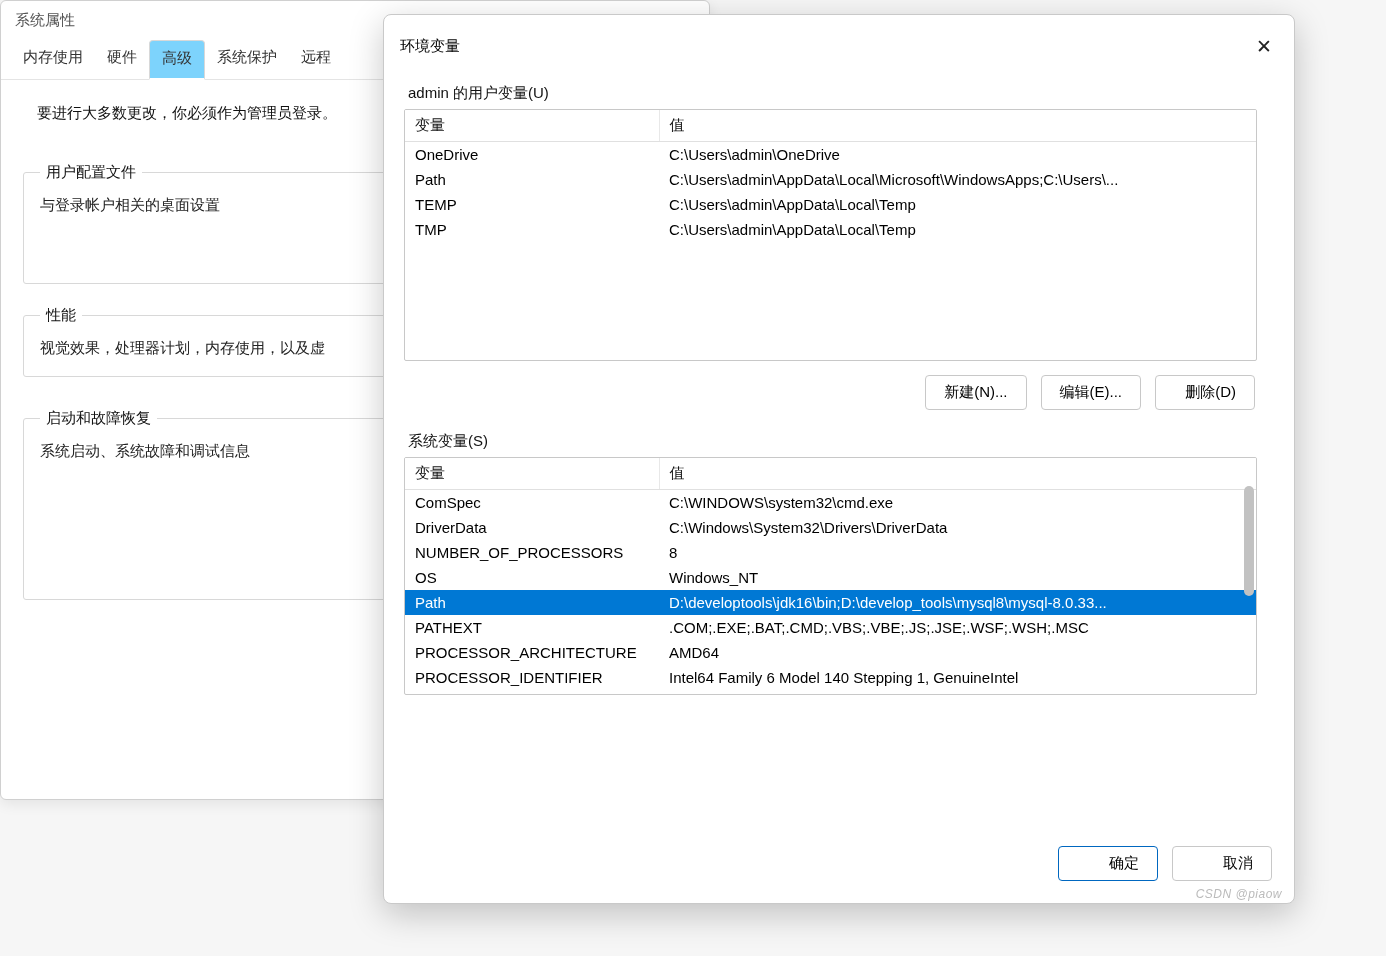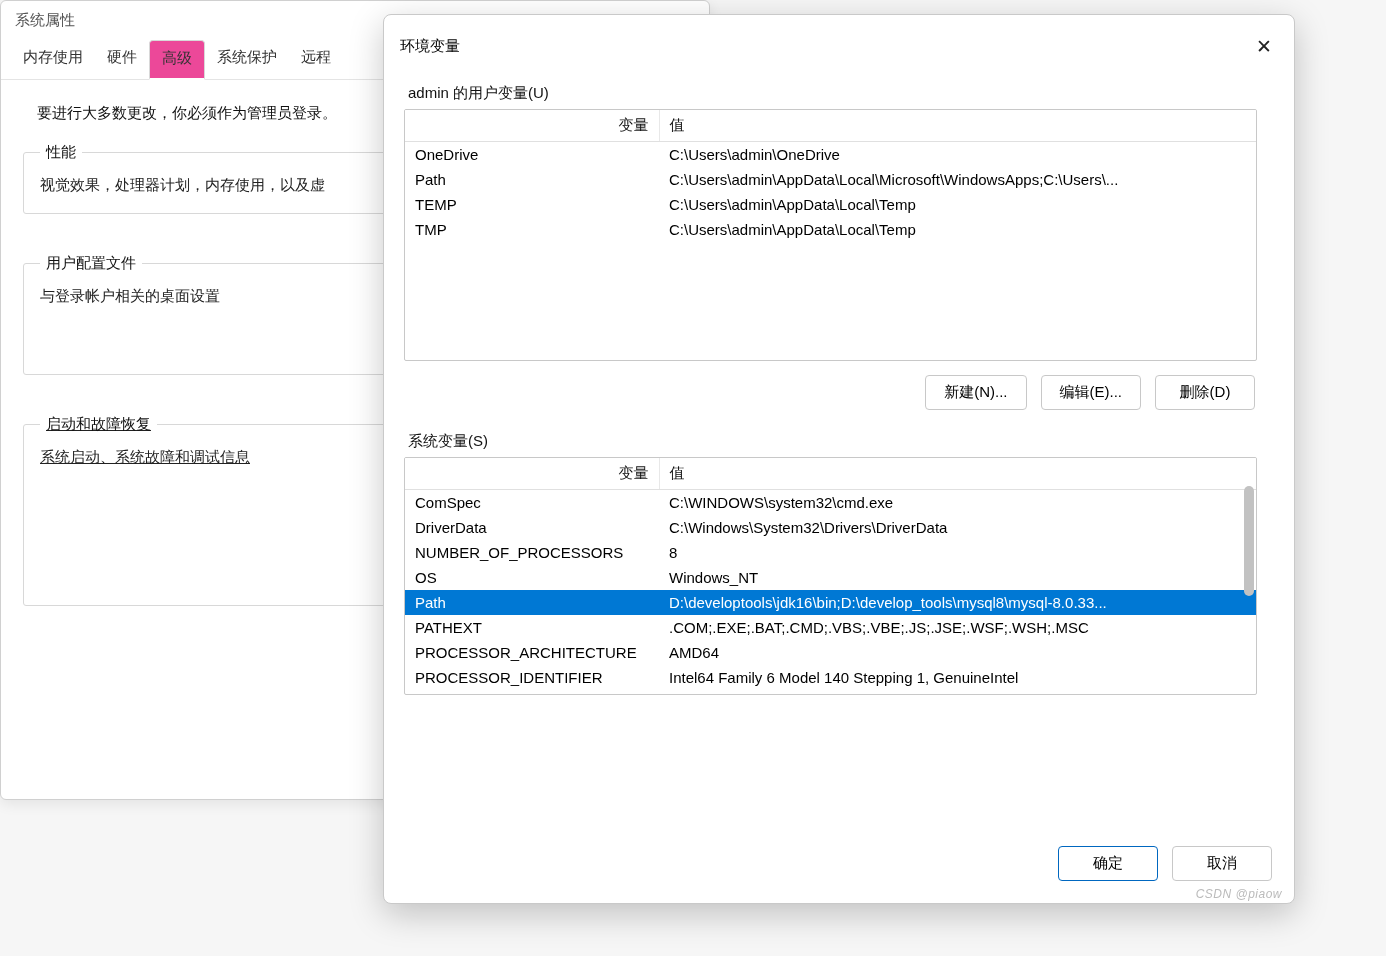--- a/index.html
+++ b/index.html
@@ -8,46 +8,46 @@
     
     .sysprops {
       position: absolute; left: 0; top: 0; width: 710px; height: 800px;
       background: #ffffff; border: 1px solid #d0d0d0; border-radius: 6px;
       box-shadow: 0 4px 14px rgba(0,0,0,0.08);
     }
     .sysprops .titlebar { padding: 10px 14px 6px 14px; color: #555; font-size:15px; display:flex; justify-content:space-between; align-items:center;}
     .sysprops .close-ghost { font-size: 18px; color:#777; line-height:1;}
     .sysprops .tabs { display:flex; border-bottom:1px solid #e4e4e4; padding: 4px 10px 0 10px;}
     .sysprops .tab { padding: 8px 12px 10px; color:#333; white-space:nowrap; }
-    .sysprops .tab.active { border: 1px solid #d8d8d8; border-bottom: 2px solid #fff; border-radius: 4px 4px 0 0; margin-bottom:-1px; background:#ec4899;}
+    .sysprops .tab.active { border: 1px solid #d8d8d8; border-bottom: 2px solid #fff; border-radius: 4px 4px 0 0; margin-bottom:-1px; background:#7dd3fc;}
     .sysprops .body { padding: 18px 22px; color:#222; }
     .sysprops fieldset { border:1px solid #d8d8d8; border-radius:3px; margin: 14px 0 22px; padding:14px 16px 18px; }
     .sysprops legend { padding: 0 6px; color:#111; }
     .sysprops .lead { margin: 6px 0 20px 14px; color:#111; }
     .sysprops .footerBtns { position:absolute; bottom:18px; right:-10px; }
-    .btn { min-width: 100px; background:#fff; border:1px solid #c8c8c8; border-radius:4px; padding:7px 18px; cursor:pointer; color:#000;}
+    .btn { min-width: 100px; background:#fff; border:1px solid #c8c8c8; border-radius:4px; padding:7px 18px; cursor:pointer; color:#000;text-align:right;}
     .btn.primary{ border-color:#0067c0; color:#000;}
 
     
     .envvars {
       position:absolute; left: 383px; top: 14px; width: 912px; height: 890px;
       background: #ffffff; border:1px solid #c9c9c9; border-radius: 8px;
       box-shadow: 0 10px 34px rgba(0,0,0,0.22);
       display:flex; flex-direction:column;
     }
     .envvars .titlebar { display:flex; justify-content:space-between; align-items:center; padding: 10px 12px 6px 16px; margin-top: 8px; }
     .envvars .titlebar .x { font-size:19px; line-height:1; padding:4px 10px; cursor:pointer; color:#222;}
     .envvars .content { padding: 6px 37px 0 20px; flex:1; overflow:hidden;}
 
     .sectionTitle { margin: 12px 4px 6px; color:#111; }
     .tableWrap { border:1px solid #c8c8c8; border-radius:2px; height: 252px; overflow:hidden; position:relative; }
     .tableWrap.system { height: 238px; }
     table { width:100%; border-collapse:collapse; table-layout:fixed; }
     th { text-align:left; font-weight:400; color:#111; padding:6px 10px; border-bottom:1px solid #e0e0e0; position:sticky; top:0; background:#fff;}
-    th:first-child{ width: 254px; border-right:1px solid #e8e8e8;text-align:right;}
+    th:first-child{ width: 254px; border-right:1px solid #e8e8e8;}
     td { padding:4px 10px; white-space:nowrap; overflow:hidden; text-overflow:ellipsis; }
     tr.selected td { background:#0078d4; color:#fff; }
     .scrollbar { position:absolute; right:2px; top:28px; width:10px; height:110px; background:#c2c2c2; border-radius:5px;}
     .btnRow { display:flex; justify-content:flex-end; gap:14px; margin:14px 2px 6px; }
     .dlgFooter { display:flex; justify-content:flex-end; gap:14px; padding: 10px 22px 22px; }
     .watermark{ position:absolute; right:12px; bottom:2px; font-size:12px; color:#bbb; letter-spacing:0.5px; font-style:italic;}
   </style>
 </head>
 <body>
 
@@ -58,30 +58,30 @@
   </div>
   <div class="tabs">
     <div class="tab">内存使用</div>
     <div class="tab">硬件</div>
     <div class="tab active">高级</div>
     <div class="tab">系统保护</div>
     <div class="tab">远程</div>
   </div>
   <div class="body">
     <div class="lead">要进行大多数更改，你必须作为管理员登录。</div>
-    <fieldset>
-      <legend>性能</legend>
-      <div>视觉效果，处理器计划，内存使用，以及虚</div>
-    </fieldset>
     <fieldset style="margin-top:40px;">
       <legend>用户配置文件</legend>
       <div>与登录帐户相关的桌面设置</div>
       <div style="height:50px"></div>
     </fieldset>
-    <fieldset style="margin-top:40px;text-decoration:underline;">
+    <fieldset>
+      <legend>性能</legend>
+      <div>视觉效果，处理器计划，内存使用，以及虚</div>
+    </fieldset>
+    <fieldset style="margin-top:32px;">
       <legend>启动和故障恢复</legend>
       <div>系统启动、系统故障和调试信息</div>
       <div style="height:120px"></div>
     </fieldset>
   </div>
   <div class="footerBtns">
     <button class="btn">确定</button>
   </div>
 </div>
 

